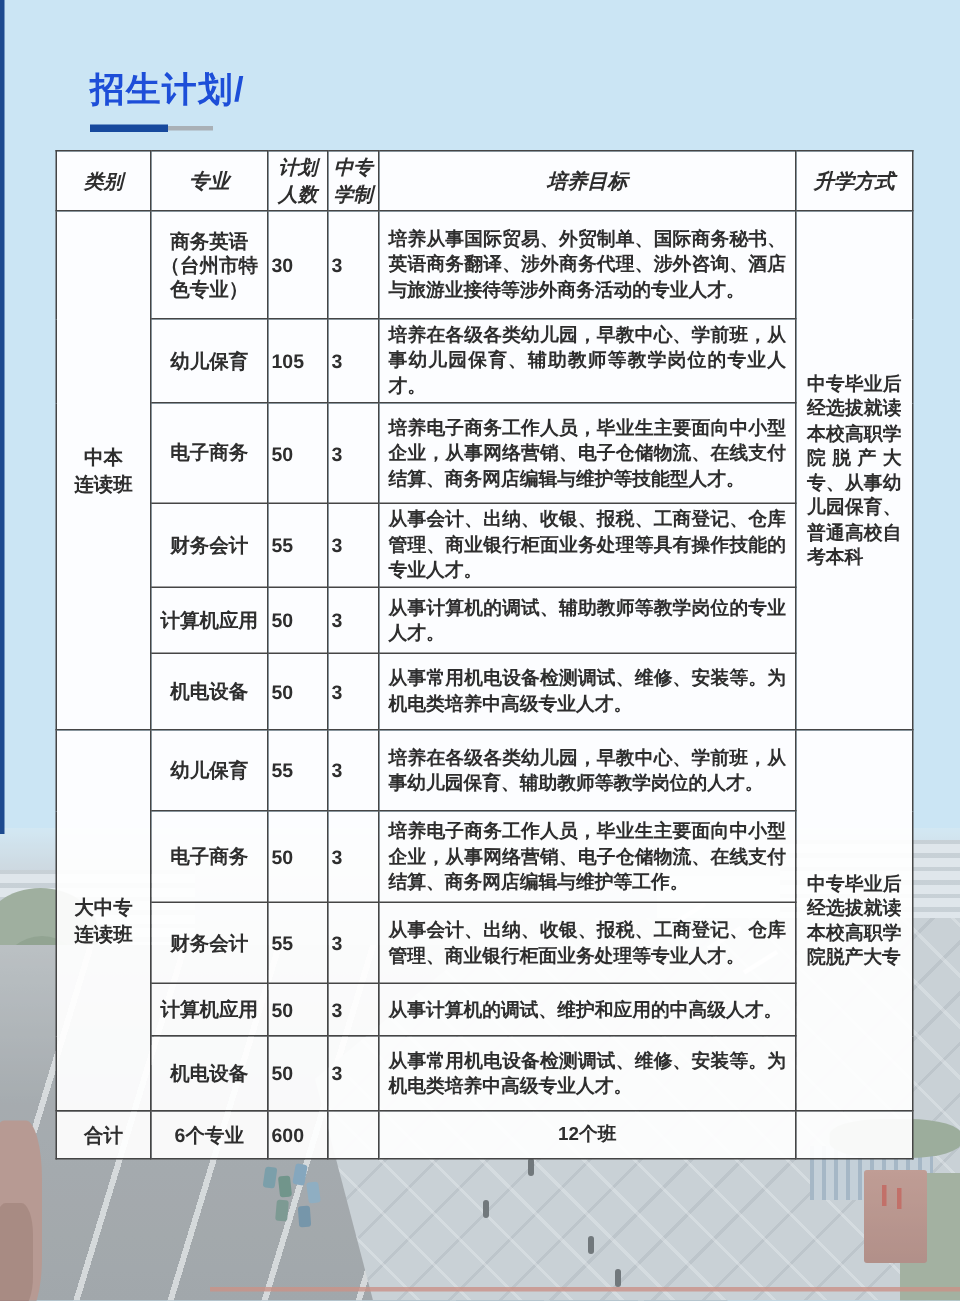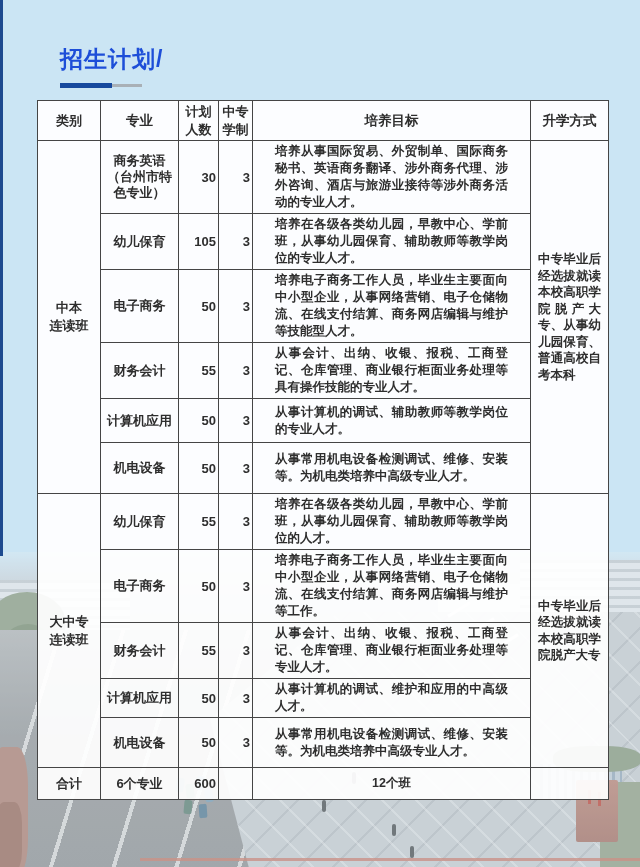--- a/index.html
+++ b/index.html
@@ -65,25 +65,25 @@
   .bar-gray{width:30px;height:3px;background:#a9b0b6;}
 
   
   .sheet{position:absolute;left:37px;top:100px;z-index:5;}
   table{border-collapse:collapse;table-layout:fixed;width:571px;}
   td,th{border:1px solid #454545;background:rgba(255,255,255,.93);
         color:#2e2e2e;font-weight:bold;overflow:hidden;padding:1px 2px;}
   th{font-size:13.5px;line-height:15px;}
   .cat{font-size:13px;text-align:center;white-space:pre-line;line-height:18px;}
   .major{font-size:13px;text-align:center;white-space:pre-line;line-height:16px;}
-  .num{font-size:13px;text-align:right;}
-  .goal{font-size:12.5px;line-height:17px;text-align:justify;padding:2px 22px;vertical-align:middle;}
+  .num{font-size:13px;text-align:left;}
+  .goal{font-size:12.5px;line-height:17px;text-align:justify;padding:2px 6px;vertical-align:middle;}
   .promo{font-size:12.5px;line-height:16.5px;text-align:justify;padding:3px 7px;vertical-align:middle;}
   .center{text-align:center;}
-  tr.hr0{height:40px;} tr.r1{height:72px;} tr.r2{height:53px;} tr.r3{height:67px;}
+  tr.hr0{height:40px;font-style:italic;} tr.r1{height:72px;} tr.r2{height:53px;} tr.r3{height:67px;}
   tr.r4{height:56px;} tr.r5{height:44px;} tr.r6{height:51px;} tr.r7{height:54px;}
   tr.r8{height:61px;} tr.r9{height:54px;} tr.r10{height:35px;} tr.r11{height:50px;}
   tr.r12{height:32px;margin-left:43px;}
 </style>
 </head>
 <body>
 
 <div class="photo">
   <div class="bld win b1"></div>
   <div class="bld win b2"></div>

